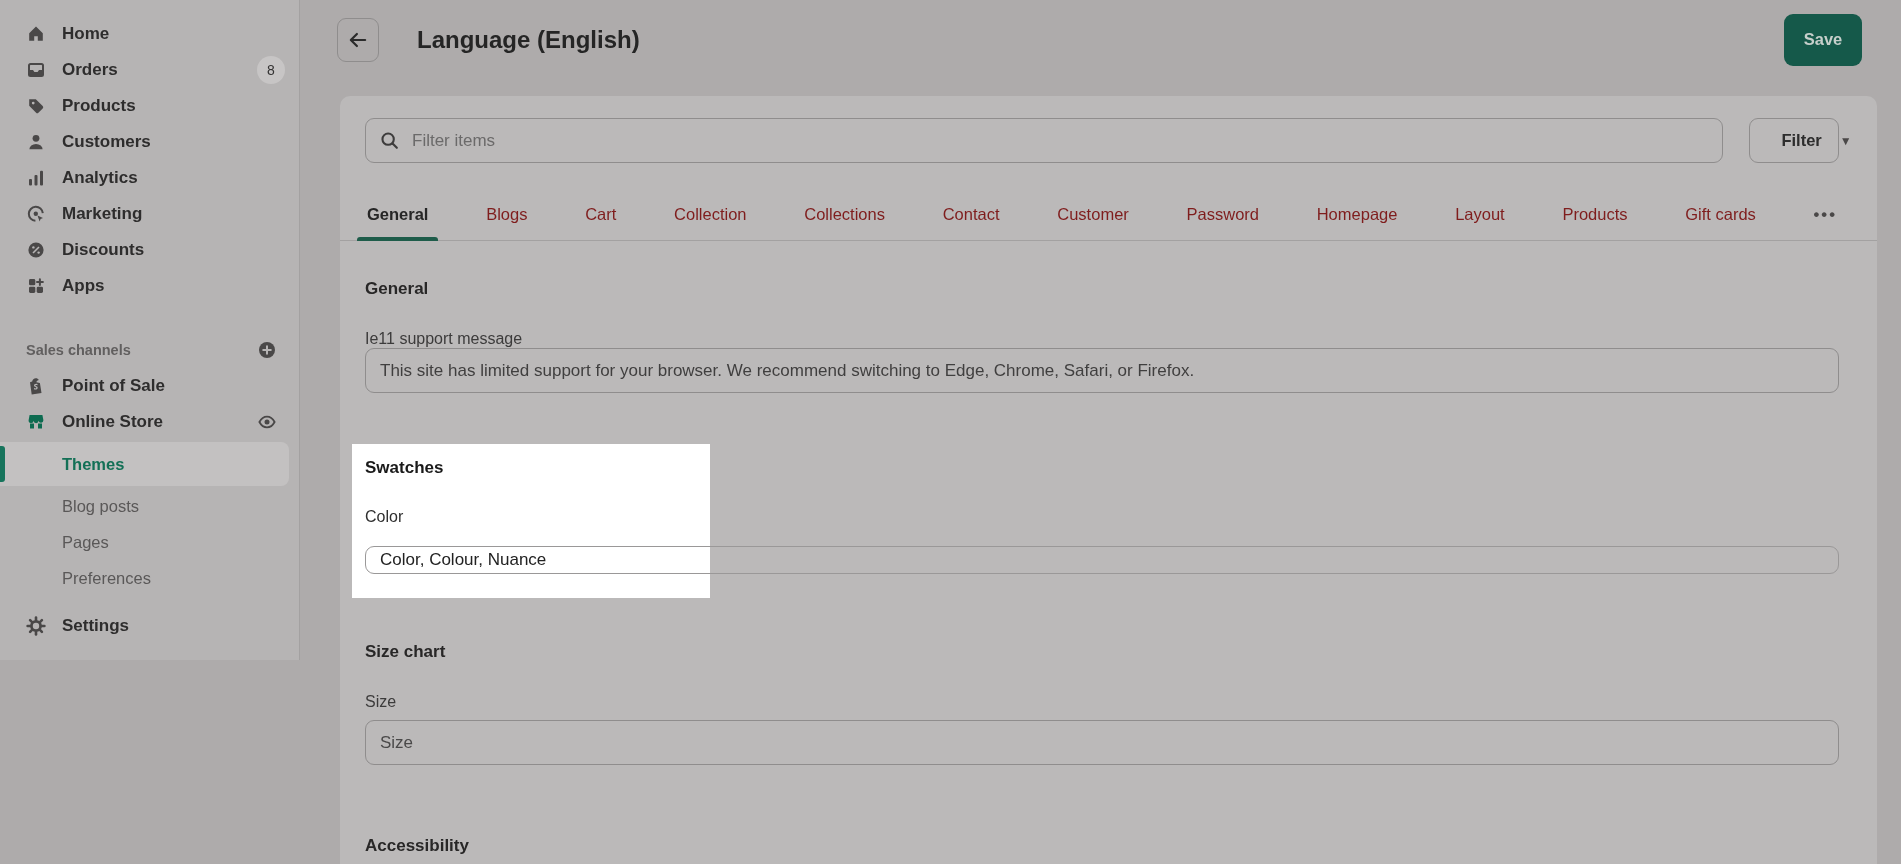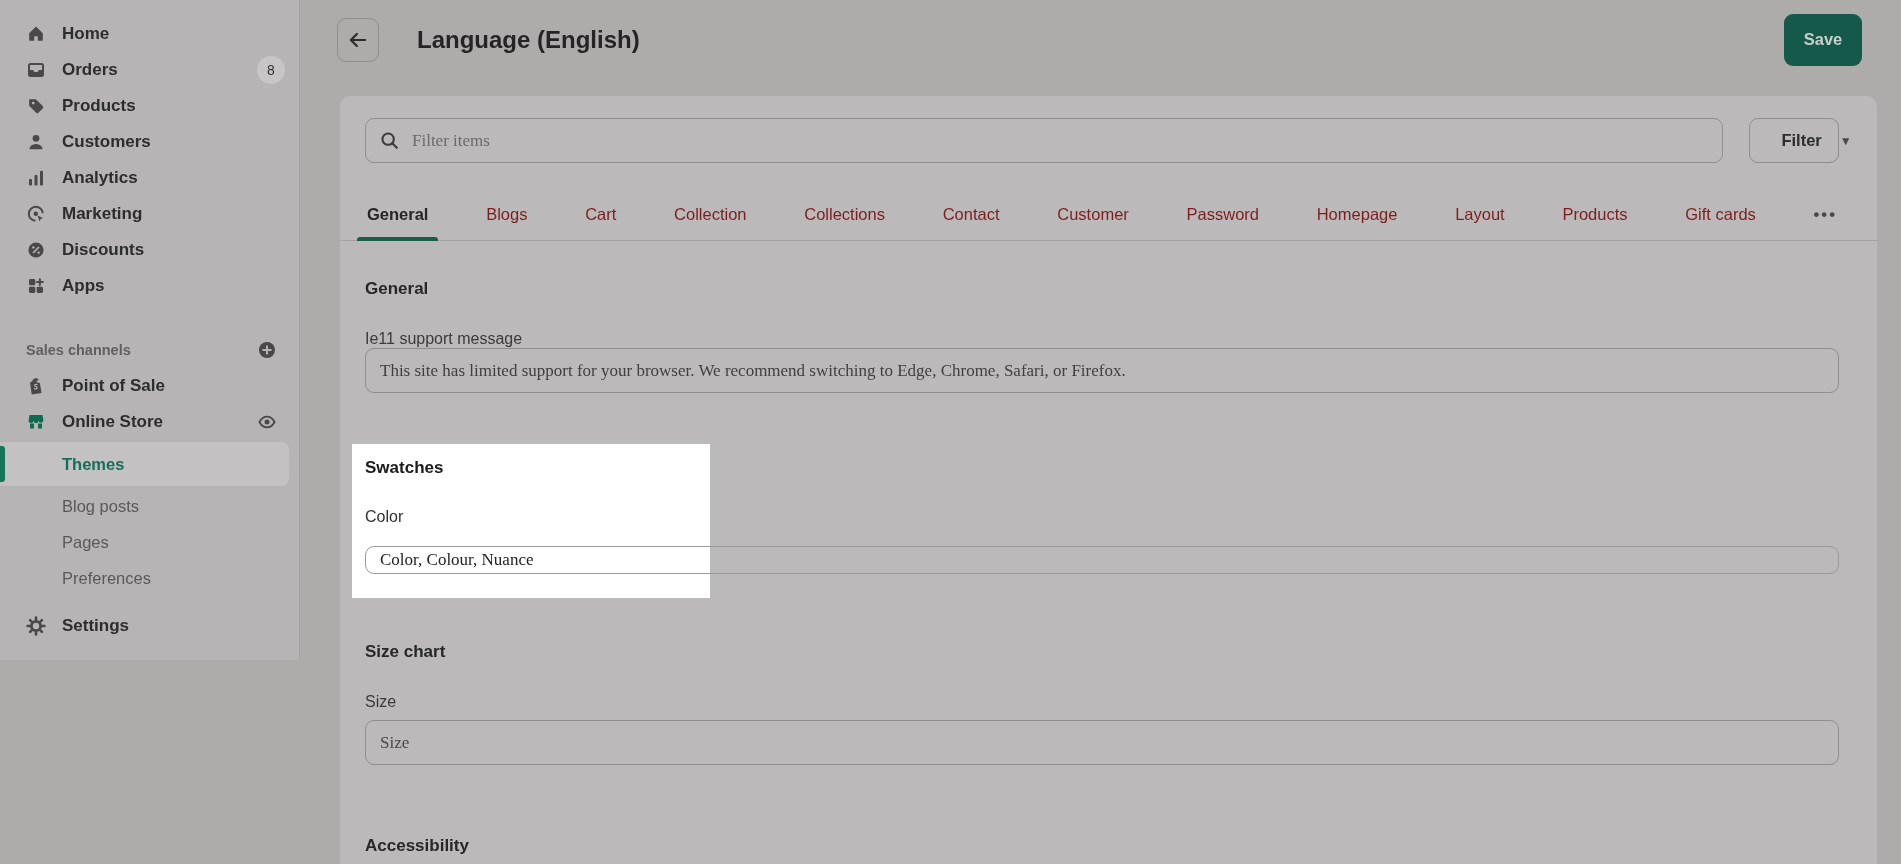--- a/index.html
+++ b/index.html
@@ -39,21 +39,21 @@
     color:#c6cfcb; font-size:16.5px; font-weight:600; font-family:inherit; cursor:pointer; }
 
   .card { margin-left:40px; width:1537px; background:#bbb9b9; border-radius:10px 10px 0 0;
     height:768px; }
   .row-pad { padding-left:25px; padding-right:38px; }
 
   .toolbar { display:flex; gap:26px; padding-top:22px; }
   .search-wrap { flex:1; position:relative; }
   .search-wrap .ico { position:absolute; left:14px; top:12px; width:21px; height:21px; color:#3d3c3c; }
   .text-input { width:100%; height:45px; border:1.5px solid #8f8d8d; border-radius:9px;
-    background:transparent; font-family:Liberation Serif, serif; font-size:17px; color:#403f3f; padding:0 14px; outline:none; }
+    background:transparent; font-family:Liberation Sans, sans-serif; font-size:17px; color:#403f3f; padding:0 14px; outline:none; }
   .search-input { padding-left:46px; }
   .text-input::placeholder { color:#6b6a6a; opacity:1; }
   .filter-btn { width:90px; height:45px; border:1.5px solid #8f8d8d; border-radius:9px;
     background:transparent; color:#2d2d2d; font-size:16.5px; font-weight:600; font-family:inherit;
     display:flex; align-items:center; justify-content:center; gap:18px; cursor:pointer; flex:none;padding-left:45px; }
   .caret { font-size:12px; color:#4a4848; }
 
   .tabs-row { margin-top:42px; border-bottom:1px solid #a3a1a1; }
   .tabs { display:flex; justify-content:space-between; align-items:flex-end; }
   .tab { font-size:16.5px; font-weight:500; color:#7f1d1d; padding:0 2px 16px 2px;

